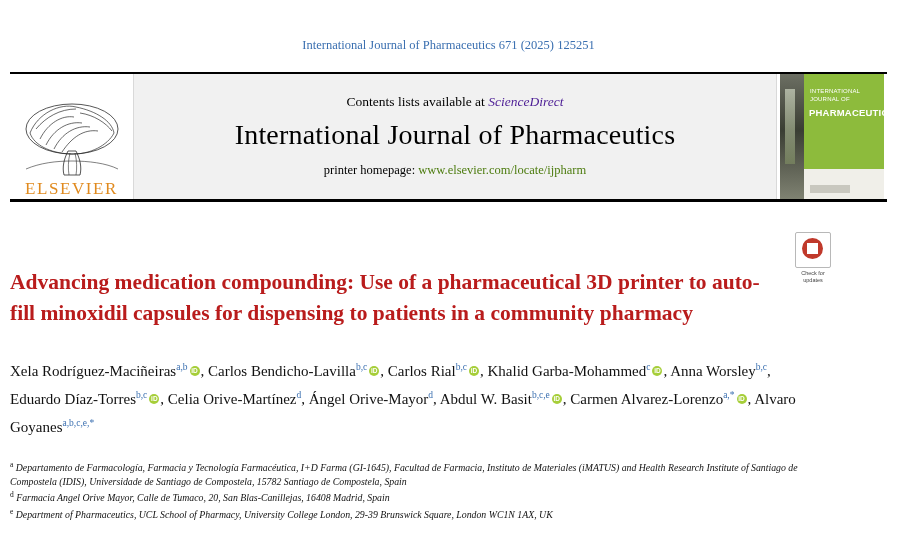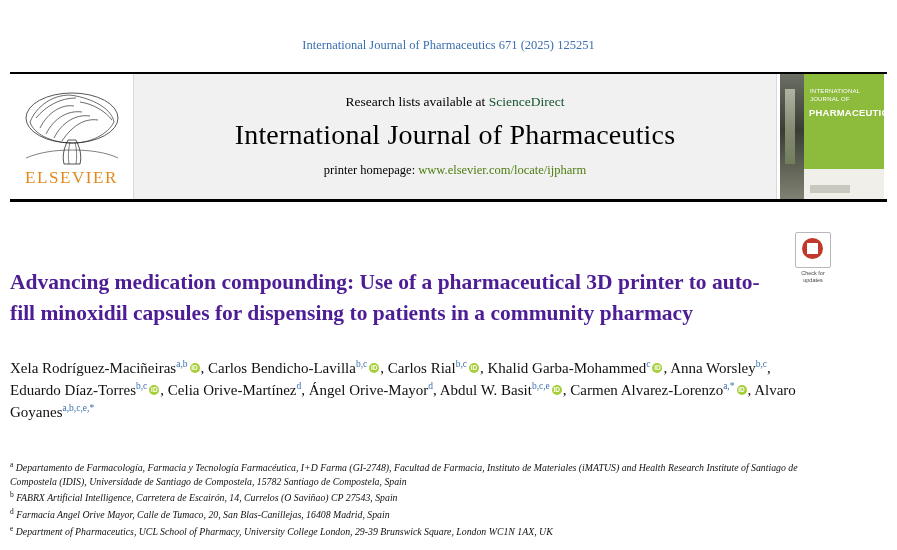--- a/index.html
+++ b/index.html
@@ -54,21 +54,21 @@
     flex-direction: row;
     align-items: stretch;
   }
   .elsevier-box {
     width: 124px;
     flex: 0 0 124px;
     border-right: 1px solid #d9d9d9;
     display: flex;
     flex-direction: column;
     align-items: center;
-    justify-content: center;
+    justify-content: flex-end;
     background: #fff;
     padding-top: 2px;
     box-sizing: border-box;
   }
   .elsevier-tree {
     width: 104px;
     height: 78px;
   }
   .elsevier-word {
     font-family: "Liberation Serif", serif;
@@ -85,21 +85,22 @@
     align-items: center;
     justify-content: center;
     padding: 6px 0 8px 0;
     box-sizing: border-box;
   }
   .contents-line {
     font-size: 13.5px;
     margin-bottom: 9px;
   }
   .contents-line .sd {
-    color: #14532d;
+    color: #4c1d95;
+    font-style: italic;
   }
   .journal-title {
     font-size: 28px;
     letter-spacing: 0.2px;
     margin-bottom: 12px;
   }
   .homepage-line {
     font-size: 12.5px;
   }
   .homepage-line .url {
@@ -212,31 +213,31 @@
   }
 
   
   .title {
     position: absolute;
     top: 253px;
     left: 10px;
     width: 760px;
     font-size: 21.5px;
     line-height: 31px;
-    color: #4c1d95;
+    color: #b91c1c;
   }
 
   
   .authors {
     position: absolute;
     top: 355px;
     left: 10px;
     width: 790px;
     font-size: 15px;
-    line-height: 18px;
+    line-height: 24px;
     color: #111;
   }
   .authors sup {
     font-size: 9.5px;
     color: #3a6fb0;
     vertical-align: super;
   }
   .orcid {
     display: inline-block;
     width: 10px;
@@ -302,21 +303,21 @@
           <path d="M48 52 C44 60 42 68 44 76 L60 76 C62 68 60 60 56 52 Z" fill="none" stroke="#2b2b2b" stroke-width="0.8"></path>
           <path d="M50 54 C48 62 48 70 49 76" stroke="#2b2b2b" stroke-width="0.6" fill="none"></path>
           <path d="M55 54 C57 62 57 70 56 76" stroke="#2b2b2b" stroke-width="0.6" fill="none"></path>
           <path d="M6 70 C20 64 36 62 52 62 C68 62 86 64 98 70" stroke="#2b2b2b" stroke-width="0.6" fill="none"></path>
         </svg>
         <div class="elsevier-word">ELSEVIER</div>
       </div>
 
       <div class="center-box">
         <div class="contents-line">
-          <span>Research lists available at</span>
+          <span>Contents lists available at</span>
           <span class="sd">ScienceDirect</span>
         </div>
         <div class="journal-title">International Journal of Pharmaceutics</div>
         <div class="homepage-line">
           <span>printer homepage:</span>
           <span class="url">www.elsevier.com/locate/ijpharm</span>
         </div>
       </div>
 
       <div class="cover-box">
@@ -339,19 +340,18 @@
       <div>Check for</div>
       <div>updates</div>
     </div>
   </div>
 
   <h1 class="title">Advancing medication compounding: Use of a pharmaceutical 3D printer to auto-fill minoxidil capsules for dispensing to patients in a community pharmacy</h1>
 
   <div class="authors"><span>Xela Rodríguez-Maciñeiras</span><sup>a,b</sup><span class="orcid"></span>, <span>Carlos Bendicho-Lavilla</span><sup>b,c</sup><span class="orcid"></span>, <span>Carlos Rial</span><sup>b,c</sup><span class="orcid"></span>, <span>Khalid Garba-Mohammed</span><sup>c</sup><span class="orcid"></span>, <span>Anna Worsley</span><sup>b,c</sup>, <span>Eduardo Díaz-Torres</span><sup>b,c</sup><span class="orcid"></span>, <span>Celia Orive-Martínez</span><sup>d</sup>, <span>Ángel Orive-Mayor</span><sup>d</sup>, <span>Abdul W. Basit</span><sup>b,c,e</sup><span class="orcid"></span>, <span>Carmen Alvarez-Lorenzo</span><sup>a,*</sup><span class="orcid"></span>, <span>Alvaro Goyanes</span><sup>a,b,c,e,*</sup></div>
 
   <div class="affiliations">
-      <div class="aff-line"><sup>a</sup><span> Departamento de Farmacología, Farmacia y Tecnología Farmacéutica, I+D Farma (GI-2748), Facultad de Farmacia, Instituto de Materiales (iMATUS) and Health Research Institute of Santiago de Compostela (IDIS), Universidade de Santiago de Compostela, 15782 Santiago de Compostela, Spain</span></div>
-      <div class="aff-line"><sup>b</sup><span> FABRX Artificial Intelligence, Carretera de Escairón, 14, Currelos (O Saviñao) CP 27543, Spain</span></div>
+      <div class="aff-line"><sup>a</sup><span> Departamento de Farmacología, Farmacia y Tecnología Farmacéutica, I+D Farma (GI-1645), Facultad de Farmacia, Instituto de Materiales (iMATUS) and Health Research Institute of Santiago de Compostela (IDIS), Universidade de Santiago de Compostela, 15782 Santiago de Compostela, Spain</span></div>
       <div class="aff-line"><sup>d</sup><span> Farmacia Angel Orive Mayor, Calle de Tumaco, 20, San Blas-Canillejas, 16408 Madrid, Spain</span></div>
       <div class="aff-line"><sup>e</sup><span> Department of Pharmaceutics, UCL School of Pharmacy, University College London, 29-39 Brunswick Square, London WC1N 1AX, UK</span></div>
     </div>
 
 </div>
 
 </body></html>

